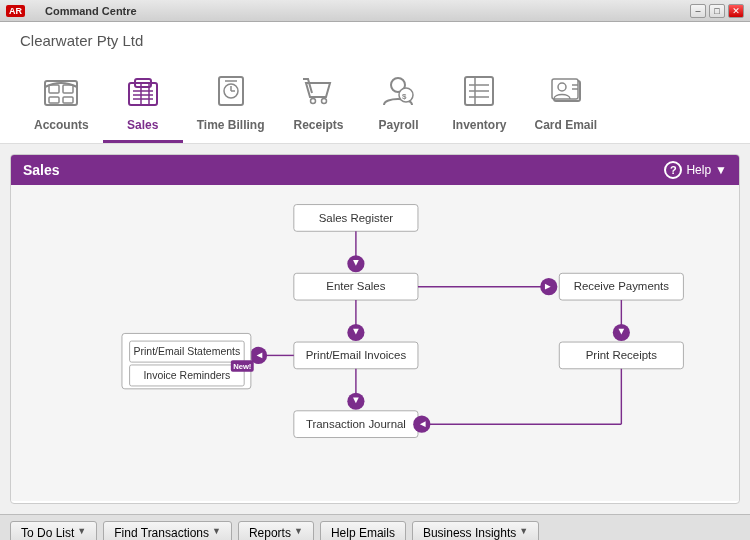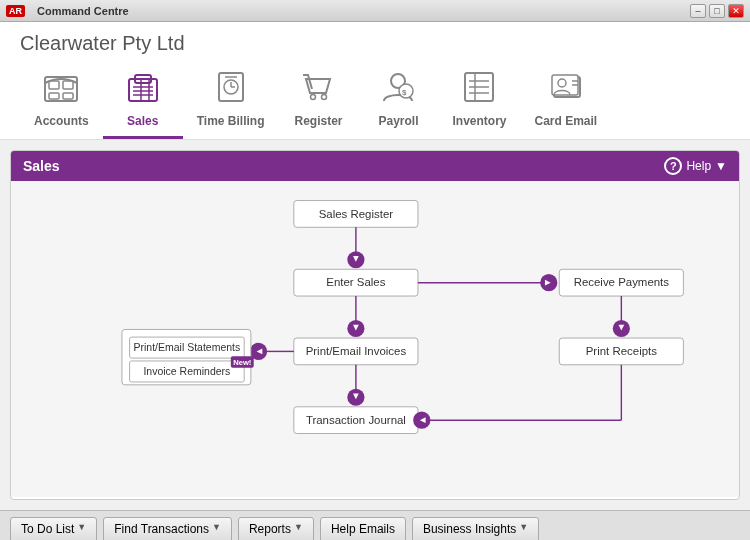--- a/index.html
+++ b/index.html
@@ -19,21 +19,21 @@
       height: 22px;
       display: flex;
       align-items: center;
       justify-content: space-between;
       padding: 0 6px;
       user-select: none;
     }
     .title-bar-left {
       display: flex;
       align-items: flex-start;
-      gap: 12px;
+      gap: 20px;
       font-size: 11px;
       font-weight: bold;
       color: #333;
     }
     .title-bar-badge {
       background: #cc0000;
       color: white;
       font-size: 9px;
       font-weight: bold;
       padding: 1px 3px;
@@ -58,23 +58,23 @@
     }
     .title-btn.close { background: linear-gradient(to bottom, #f55, #c00); color: white; }
 
     
     .app-header {
       background: white;
       padding: 10px 20px 0 20px;
       border-bottom: 1px solid #ddd;
     }
     .company-name {
-      font-size: 20px;
+      font-size: 15px;
       color: #555;
-      margin-bottom: 8px;
+      margin-bottom: 18px;
       font-weight: normal;
     }
 
     
     .nav-tabs {
       display: flex;
       gap: 0;
       align-items: flex-end;
     }
     .nav-tab {
@@ -245,21 +245,21 @@
 
     <div class="nav-tab">
       <div class="tab-icon">
         <svg viewBox="0 0 40 36" fill="none" xmlns="http://www.w3.org/2000/svg">
           <path d="M8 10 H32 L28 24 H12 Z" stroke="#888" stroke-width="2" fill="none"></path>
           <path d="M5 6 H10 L14 20" stroke="#888" stroke-width="2" fill="none"></path>
           <circle cx="15" cy="28" r="2.5" stroke="#888" stroke-width="1.5" fill="none"></circle>
           <circle cx="26" cy="28" r="2.5" stroke="#888" stroke-width="1.5" fill="none"></circle>
         </svg>
       </div>
-      <div class="tab-label">Register</div>
+      <div class="tab-label">Receipts</div>
     </div>
 
     <div class="nav-tab">
       <div class="tab-icon">
         <svg viewBox="0 0 40 36" fill="none" xmlns="http://www.w3.org/2000/svg">
           <circle cx="20" cy="12" r="7" stroke="#888" stroke-width="2" fill="none"></circle>
           <path d="M6 32 C6 24 34 24 34 32" stroke="#888" stroke-width="2" fill="none"></path>
           <circle cx="28" cy="22" r="7" stroke="#888" stroke-width="1.5" fill="white"></circle>
           <text x="24" y="26" font-size="8" fill="#888" font-weight="bold">$</text>
         </svg>

